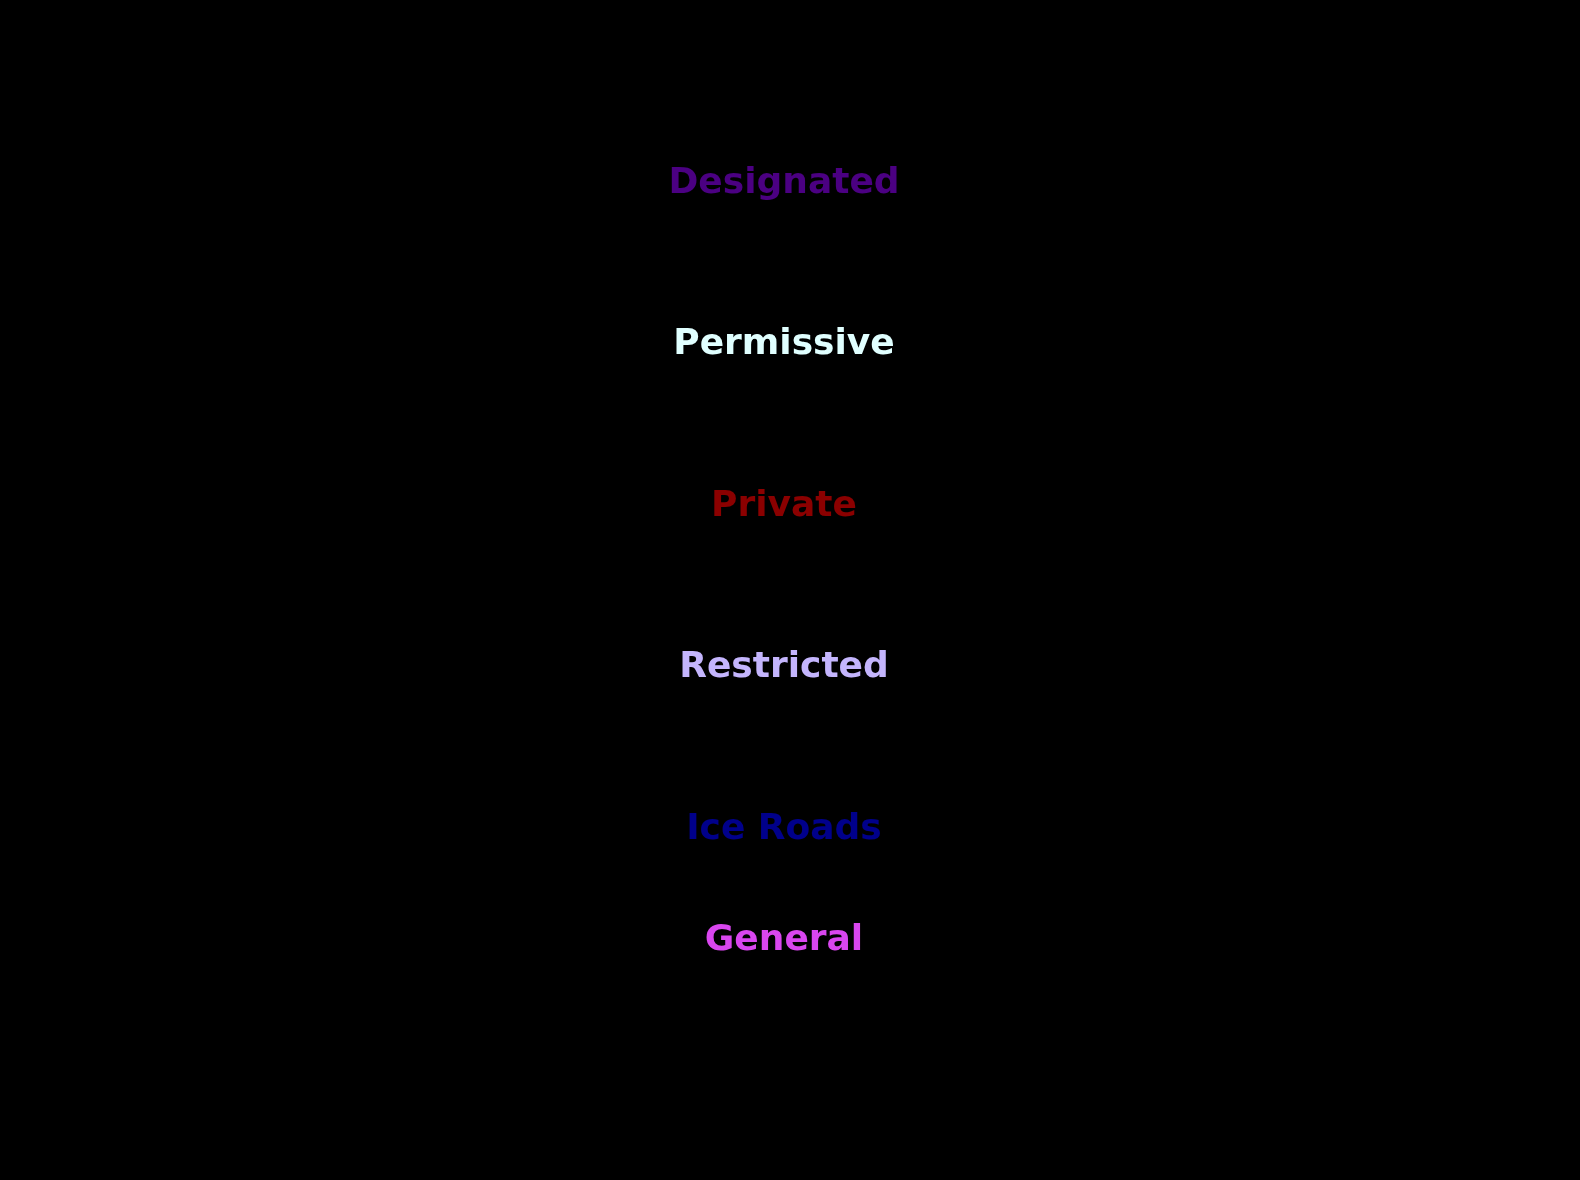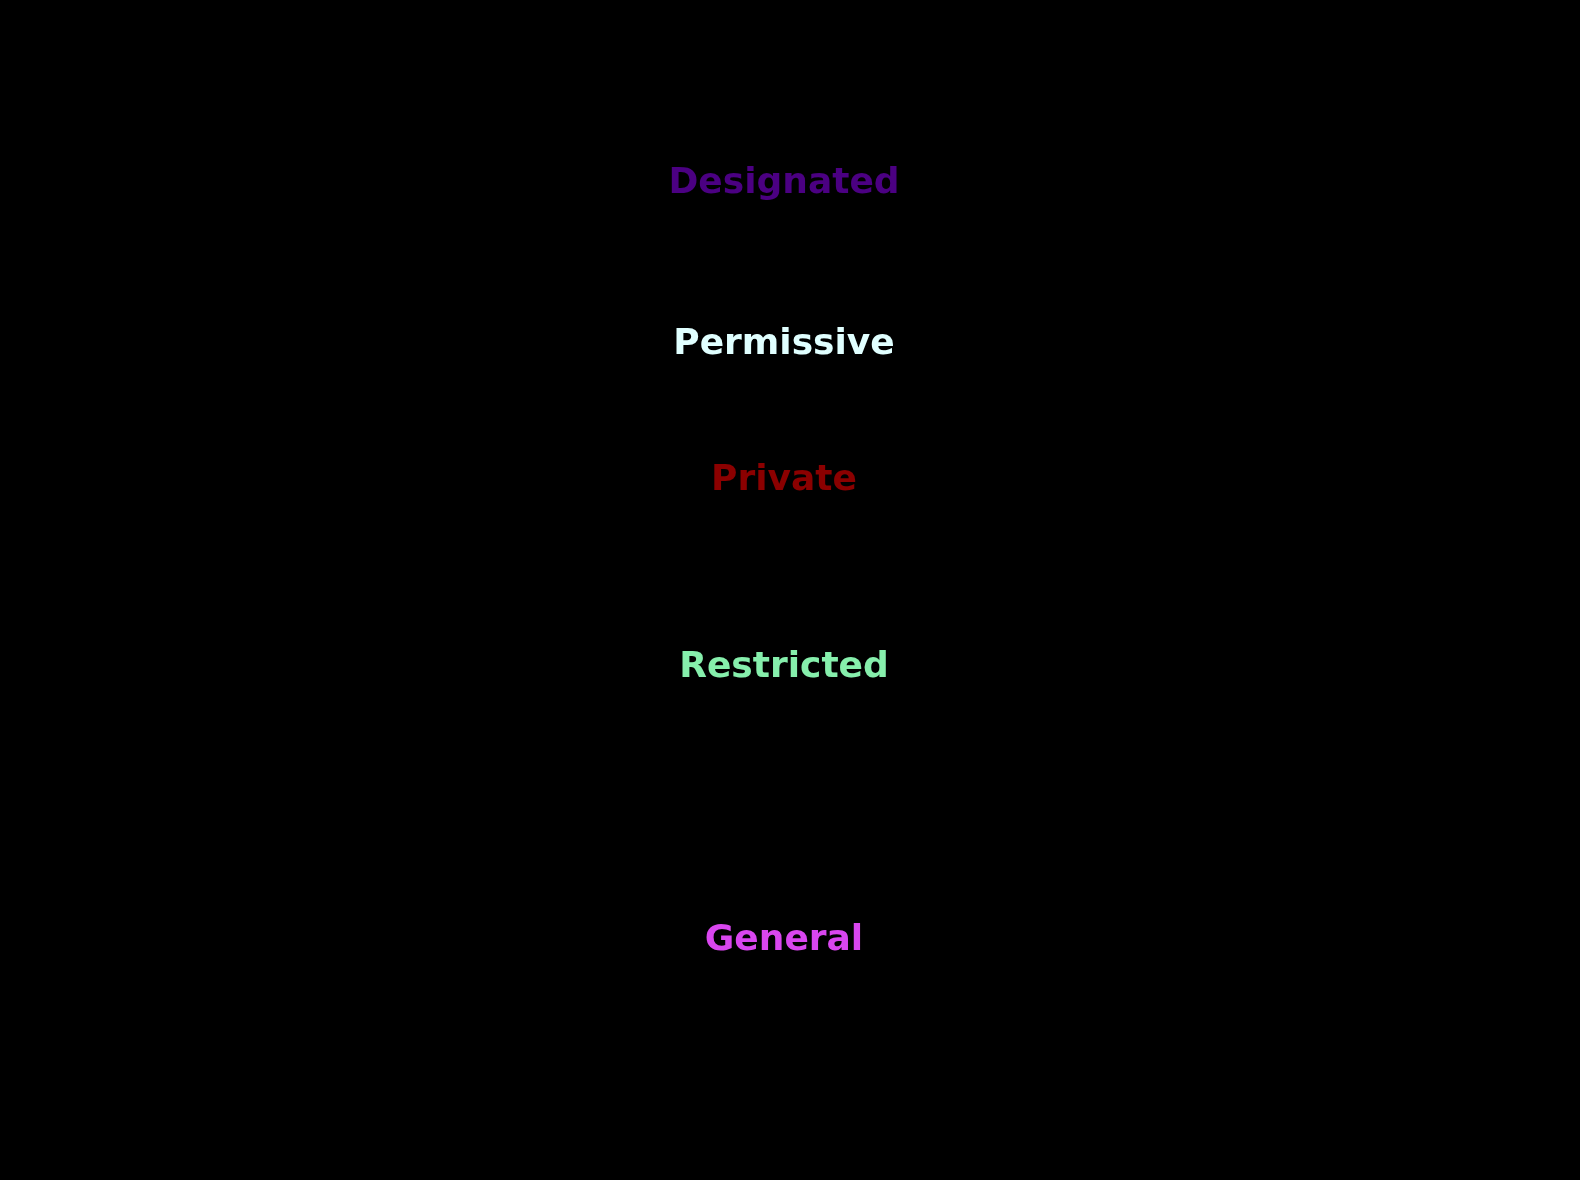--- a/index.html
+++ b/index.html
@@ -85,40 +85,49 @@
   <div class="legend-row" style="top: 312px; color:#E0FFFF;gap:8px;">
     <span class="seg">
       <span class="seg-solid"></span>
     </span>
     <span class="legend-label">Permissive</span>
     <span class="seg">
       <span class="seg-solid"></span>
     </span>
   </div>
 
-  <div class="legend-row" style="top: 448px; color:#8B0000;">
+  <div class="legend-row" style="top: 474px; color:#8B0000;">
     <span class="seg">
       <span class="seg-solid"></span>
     </span>
     <span class="legend-label">Private</span>
     <span class="seg">
       <span class="seg-solid"></span>
     </span>
   </div>
 
-  <div class="legend-row" style="top: 635px; color:#86efac;gap:24px;">
+  <div class="legend-row" style="top: 635px; color:#c4b5fd;gap:24px;">
     <span class="seg">
       <span class="seg-dashed"></span>
     </span>
     <span class="legend-label">Restricted</span>
     <span class="seg">
       <span class="seg-dashed-right"></span>
     </span>
   </div>
 
+  <div class="legend-row" style="top: 797px; color:#00008B;">
+    <span class="seg">
+      <span class="seg-dashed"></span>
+    </span>
+    <span class="legend-label">Ice Roads</span>
+    <span class="seg">
+      <span class="seg-dashed-right"></span>
+    </span>
+  </div>
 
   <div class="legend-row" style="top: 908px; color:#d946ef;">
     <span class="seg">
       <span class="seg-solid"></span>
     </span>
     <span class="legend-label">General</span>
     <span class="seg">
       <span class="seg-solid"></span>
     </span>
   </div>

